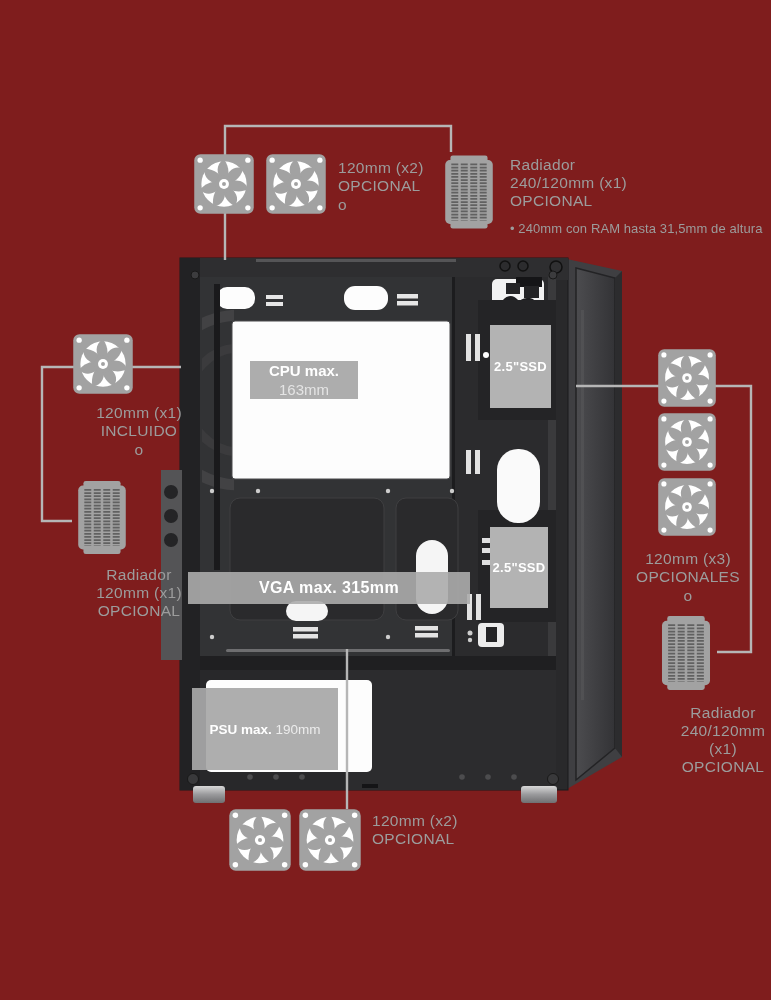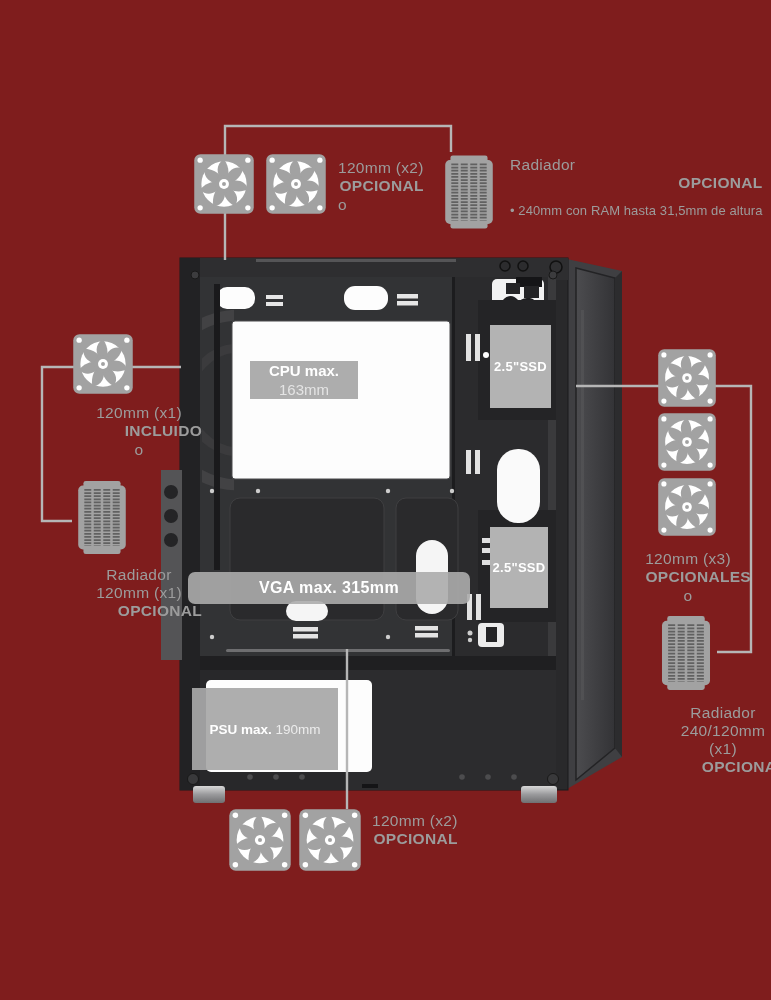--- a/index.html
+++ b/index.html
@@ -4,36 +4,36 @@
 <style>
   html,body{margin:0;padding:0;background:#fff;}
   .stage{
     position:relative;width:771px;height:1000px;background:#7f1d1d;overflow:hidden;
     font-family:"Liberation Sans",sans-serif;
   }
   .stage svg{position:absolute;left:0;top:0;}
   .ann{
     position:absolute;color:#9c9c9c;font-size:15.5px;line-height:18px;letter-spacing:.3px;
   }
-  .ann .b{font-weight:700;text-align:right;}
+  .ann .b{font-weight:400;}
   .ann .sep{margin-top:1px;}
   .ann.center{text-align:center;padding-left:36px;}
   .ann .note{font-size:13px;white-space:nowrap;letter-spacing:.1px;margin-top:10px;}
   .lbl{
     position:absolute;color:#fff;display:flex;flex-direction:column;align-items:center;justify-content:center;
     background:rgba(169,169,169,.95);text-align:center;
   }
   .cpu-box{left:250px;top:361px;width:108px;height:38px;font-size:15px;line-height:19px;}
   .cpu-box .t{font-weight:700;}
   .cpu-box .v{color:#e4e4e4;}
   .ssd-box{background:#b3b3b3;font-weight:700;font-size:13px;letter-spacing:.3px;}
   .ssd-upper{left:490px;top:325px;width:61px;height:83px;}
   .ssd-lower{left:490px;top:527px;width:58px;height:81px;}
   .vga-bar{left:188px;top:572px;width:282px;height:32px;background:rgba(172,172,172,.9);
-    font-weight:700;font-size:16px;letter-spacing:.4px;border-radius:7px;}
+    font-weight:700;font-size:16px;letter-spacing:.4px;}
   .psu-box{left:192px;top:688px;width:146px;height:82px;background:rgba(168,168,168,.93);
     font-size:13.5px;line-height:17px;}
   .psu-box .t{font-weight:700;}
   .psu-box .v{color:#ececec;}
   .psu-box .n{font-style:italic;color:#efefef;width:110px;}
 </style>
 </head>
 <body>
 
 <div class="stage">
@@ -240,20 +240,21 @@
 </svg>
 
 <div class="ann" style="left:338px;top:159px;">
   <div>120mm (x2)</div>
   <div class="b">OPCIONAL</div>
   <div class="sep">o</div>
 </div>
 
 <div class="ann" style="left:510px;top:156px;">
   <div>Radiador</div>
+  <div>240/120mm (x1)</div>
   <div class="b">OPCIONAL</div>
   <div class="note">• 240mm con RAM hasta 31,5mm de altura</div>
 </div>
 
 <div class="ann center" style="left:40px;top:404px;width:126px;">
   <div>120mm (x1)</div>
   <div class="b">INCLUIDO</div>
   <div class="sep">o</div>
 </div>
 

